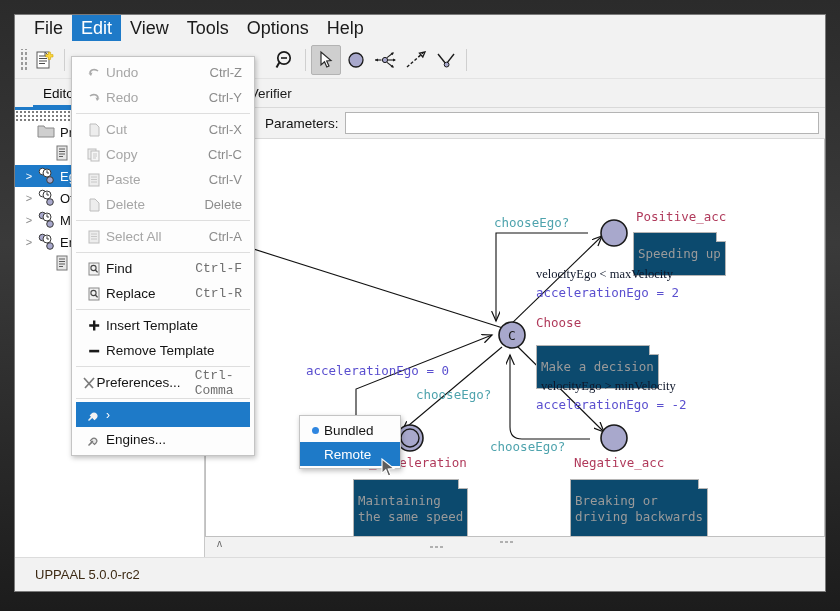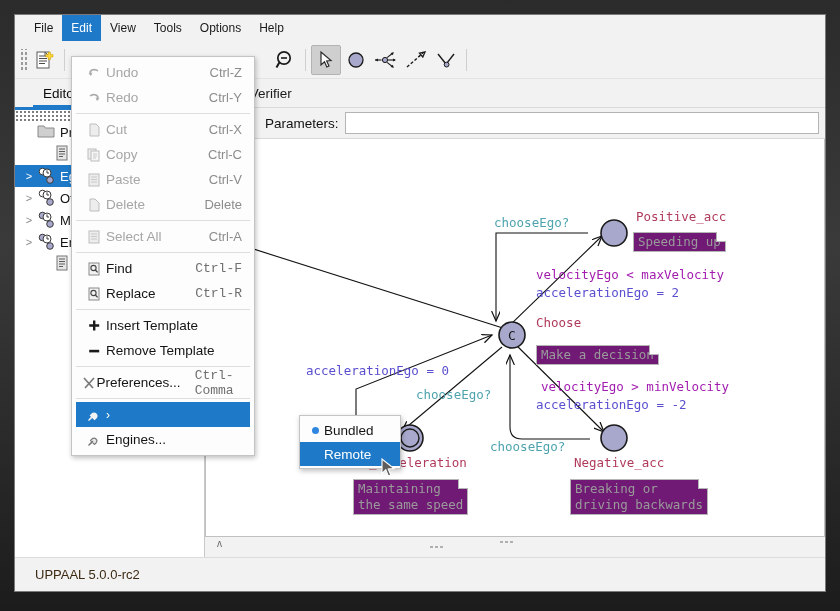--- a/index.html
+++ b/index.html
@@ -21,21 +21,21 @@
     border: 1px solid #7a7a7a;
     overflow: hidden;
   }
 
   
   #menubar {
     position: absolute; left: 0; top: 0; width: 812px; height: 26px;
     background: #f2f2f2;
     display: flex; align-items: stretch;
     padding-left: 10px;
-    font-size: 12px;
+    font-size: 18px;
   }
   .menubar-item {
     padding: 0 9px; display: flex; align-items: center;
     color: #1a1a1a; cursor: default; white-space: nowrap;
   }
   .menubar-item.active { background: #1e7ac8; color: #fff; }
 
   
   #toolbar {
     position: absolute; left: 0; top: 26px; width: 812px; height: 38px;
@@ -105,27 +105,27 @@
 
   
   #canvas {
     position: absolute; left: 190px; top: 124px; right: 0; bottom: 54px;
     background: #fff; border: 1px solid #c0c0c0; border-top: none;
     overflow: hidden;
   }
   #canvas svg { position: absolute; left: 0; top: 0; }
   .lbl { position: absolute; font-family: "DejaVu Sans Mono", monospace; font-size: 12.5px; white-space: pre; }
   .lbl-sync { color: #4ea3ad; }
-  .lbl-guard { color: #a21caf; }
+  .lbl-guard { color: #0f172a; font-family: Liberation Serif, serif; }
   .lbl-assign { color: #5a4fcf; }
   .lbl-name { color: #b03a5b; }
   .note {
     position: absolute; font-family: "DejaVu Sans Mono", monospace; font-size: 12.5px;
-    color: #9a9a9a; border: 1px solid #b5b5b5; background: #701a75;
-    padding: 1px 4px; white-space: pre; line-height: 16px;
+    color: #9a9a9a; border: 1px solid #b5b5b5; background: #0c4a6e;
+    padding: 13px 4px; white-space: pre; line-height: 16px;
   }
   .note::after {
     content:""; position: absolute; right: -1px; top: -1px;
     width: 9px; height: 9px; background: #fff;
     border-left: 1px solid #b5b5b5; border-bottom: 1px solid #b5b5b5;
     transform: rotate(0deg);
   }
 
   
   #scrollhints { position: absolute; left: 190px; right: 0; bottom: 34px; height: 20px; background: #f2f2f2; }

